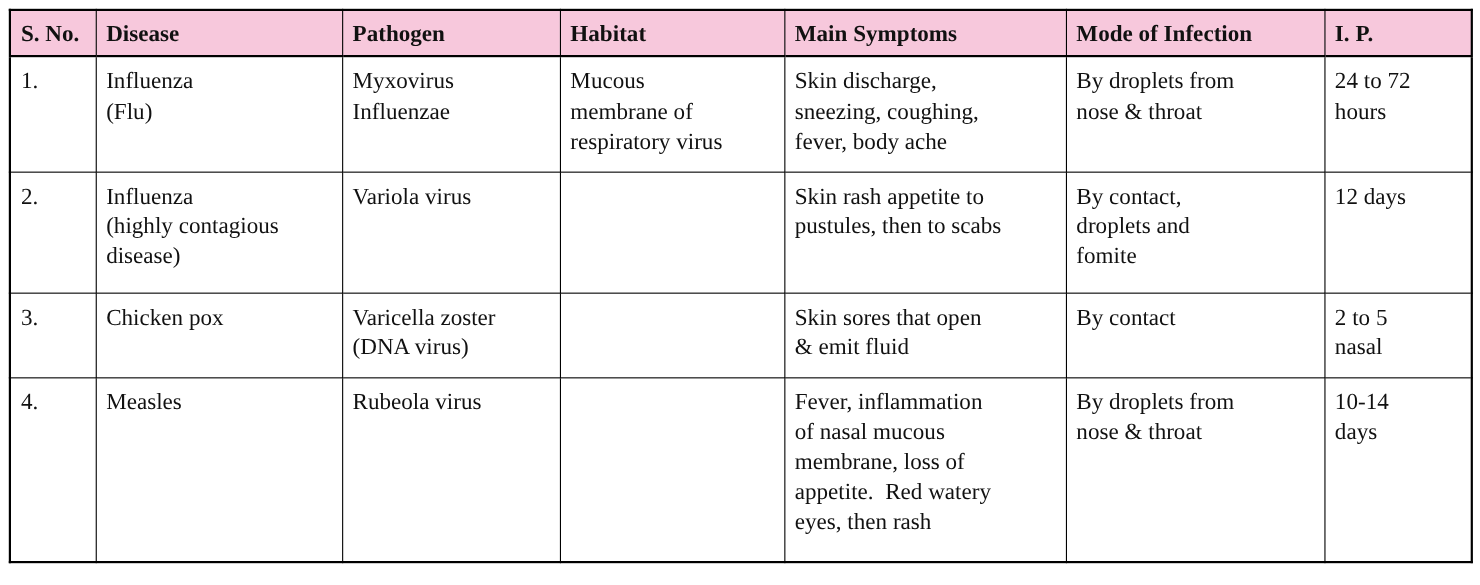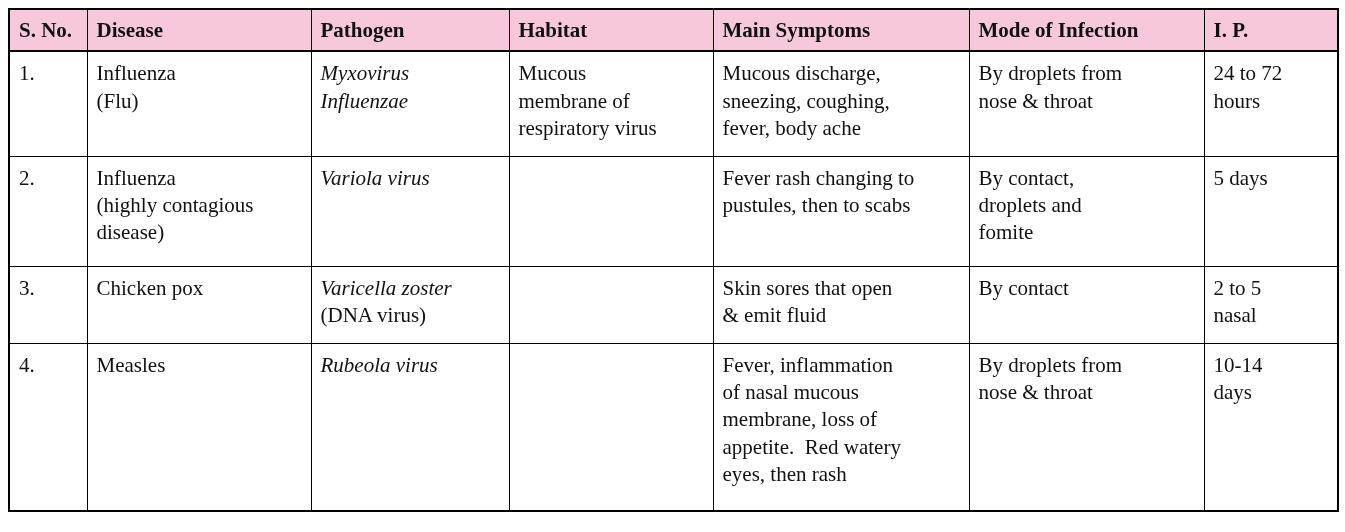--- a/index.html
+++ b/index.html
@@ -48,21 +48,21 @@
   col.c-disease { width: 224px; }
   col.c-path    { width: 198px; }
   col.c-hab     { width: 204px; }
   col.c-symp    { width: 256px; }
   col.c-mode    { width: 235px; }
   col.c-ip      { width: 134px; }
 
   .hdr-sno { padding-left: 14px; }
   td.sno   { padding-left: 14px; }
   .cell-line { display: block; white-space: pre-wrap; }
-  .ital { font-style: italic; }
+  .ital { }
 
   .r1 { height: 105px; }
   .r2 { height: 110px; }
   .r3 { height: 77px; }
   .r4 { height: 168px; }
 </style>
 </head>
 <body>
 
 <div id="table-wrap">
@@ -98,21 +98,21 @@
         <td>
             <span class="cell-line ital">Myxovirus</span>
             <span class="cell-line ital">Influenzae</span>
           </td>
         <td>
             <span class="cell-line">Mucous</span>
             <span class="cell-line">membrane of</span>
             <span class="cell-line">respiratory virus</span>
           </td>
         <td>
-            <span class="cell-line">Mucous discharge,</span>
+            <span class="cell-line">Skin discharge,</span>
             <span class="cell-line">sneezing, coughing,</span>
             <span class="cell-line">fever, body ache</span>
           </td>
         <td>
             <span class="cell-line">By droplets from</span>
             <span class="cell-line">nose &amp; throat</span>
           </td>
         <td>
             <span class="cell-line">24 to 72</span>
             <span class="cell-line">hours</span>
@@ -123,30 +123,30 @@
         <td>
             <span class="cell-line">Influenza</span>
             <span class="cell-line">(highly contagious</span>
             <span class="cell-line">disease)</span>
           </td>
         <td>
             <span class="cell-line ital">Variola virus</span>
           </td>
         <td></td>
         <td>
-            <span class="cell-line">Fever rash changing to</span>
+            <span class="cell-line">Skin rash appetite to</span>
             <span class="cell-line">pustules, then to scabs</span>
           </td>
         <td>
             <span class="cell-line">By contact,</span>
             <span class="cell-line">droplets and</span>
             <span class="cell-line">fomite</span>
           </td>
         <td>
-            <span class="cell-line">5 days</span>
+            <span class="cell-line">12 days</span>
           </td>
       </tr>
       <tr class="r3">
         <td class="sno">3.</td>
         <td>
             <span class="cell-line">Chicken pox</span>
           </td>
         <td>
             <span class="cell-line ital">Varicella zoster</span>
             <span class="cell-line">(DNA virus)</span>

